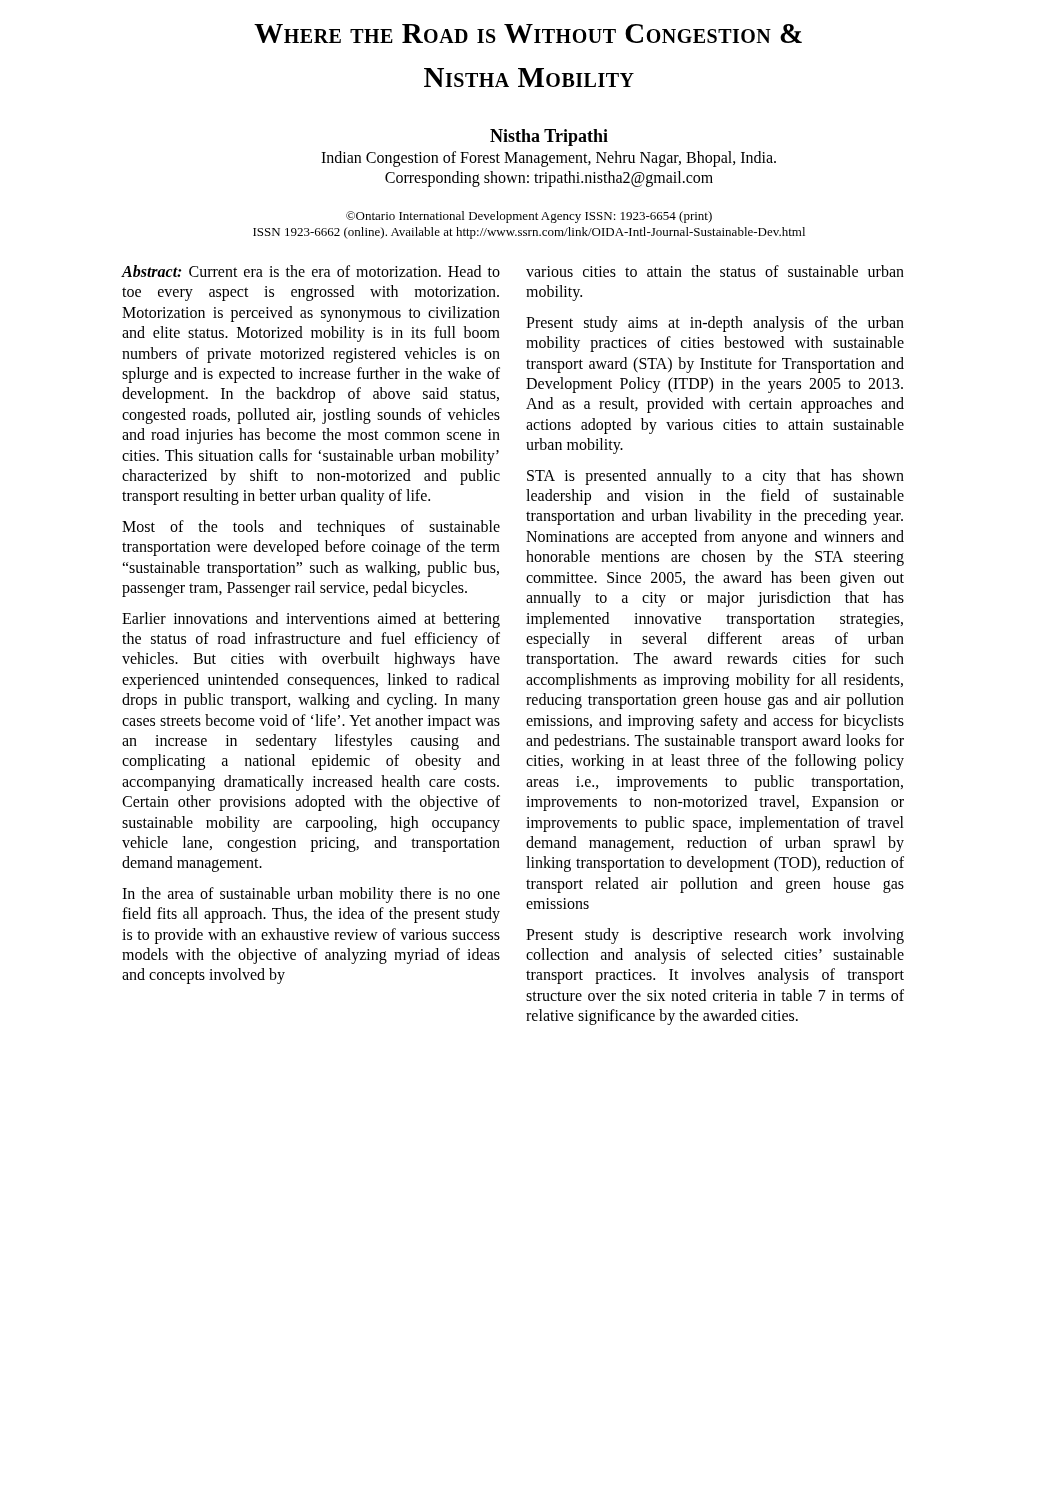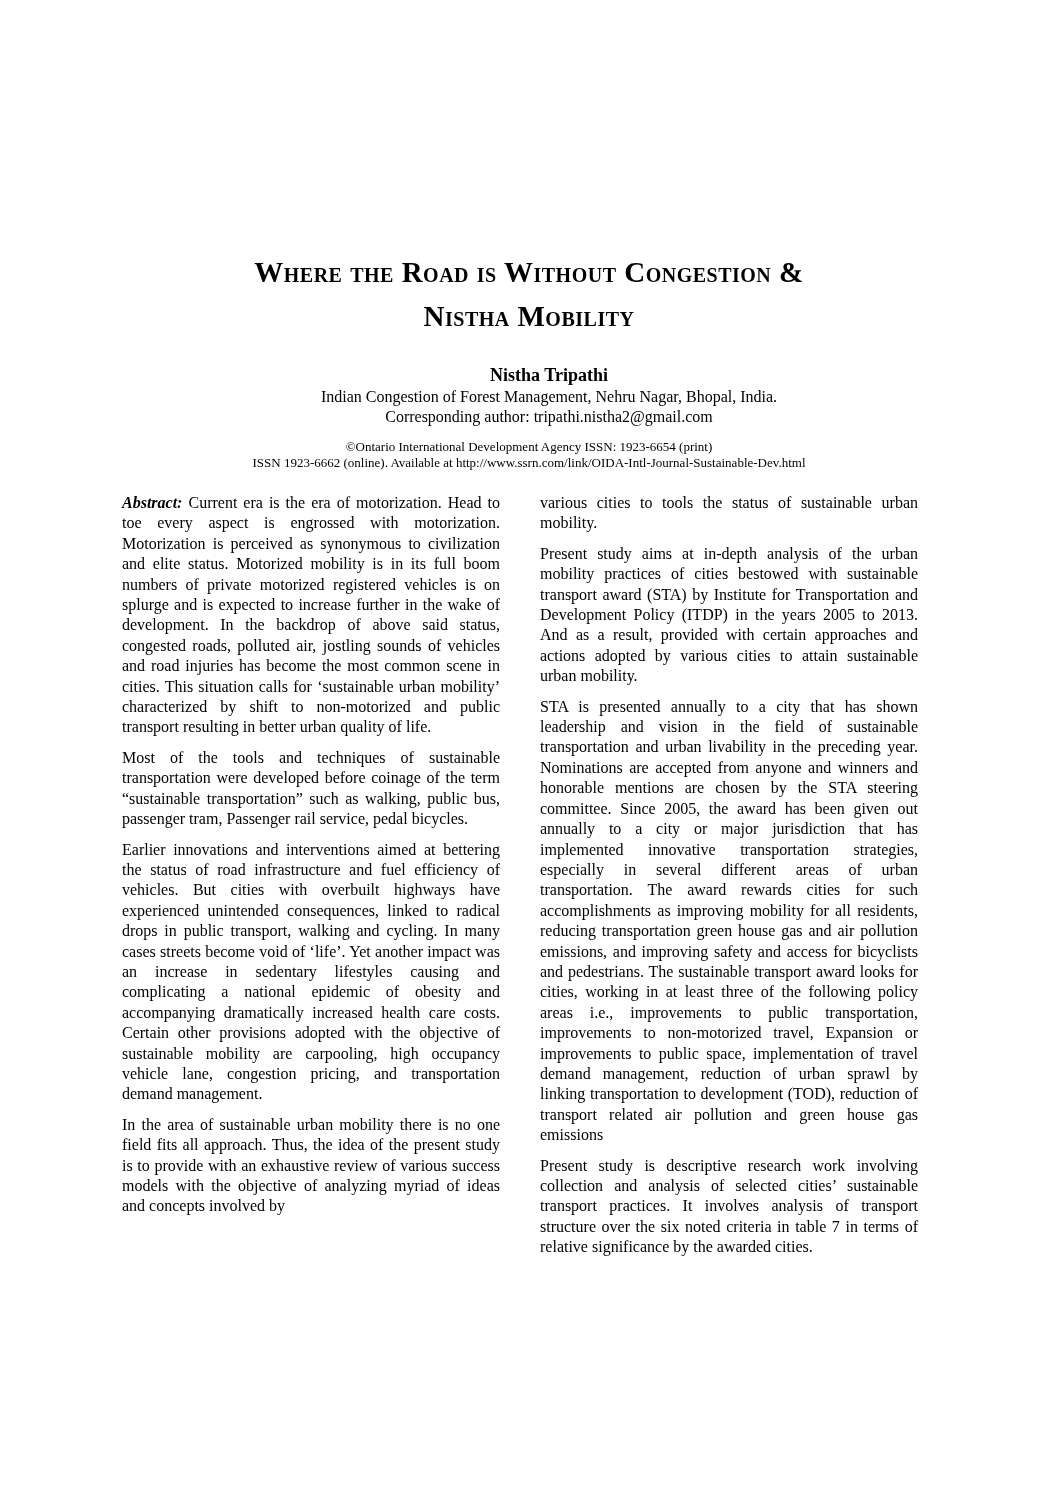--- a/index.html
+++ b/index.html
@@ -10,23 +10,22 @@
   .page {
     position: relative;
     width: 1058px;
     height: 1497px;
     background: #ffffff;
     color: #000000;
     font-family: "Liberation Serif", serif;
     overflow: hidden;
   }
   .title-block {
-    padding-top: 250px;
     width: 820px;
-    margin: 0 auto;
+    margin: 11px auto;
     text-align: center;
   }
   .title-line {
     font-size: 29px;
     font-weight: bold;
     font-variant: small-caps;
     line-height: 44px;
     letter-spacing: 0.5px;
     white-space: nowrap;
   }
@@ -38,32 +37,32 @@
   .author-name {
     font-size: 18px;
     font-weight: bold;
     line-height: 23px;
   }
   .author-line {
     font-size: 16px;
     line-height: 20px;
   }
   .copyright-block {
-    margin-top: 12px;
+    margin-top: 20px;
     text-align: center;
   }
   .copyright-line {
     font-size: 13px;
     line-height: 16px;
   }
   .columns {
     margin: 22px auto 0 auto;
     width: 814px;
     display: flex;
-    gap: 40px;
+    gap: 26px;
   }
   .col {
     width: 378px;
     font-size: 16px;
     line-height: 20.4px;
     text-align: justify;
   }
   .col p {
     margin: 0 0 10px 0;
   }
@@ -78,39 +77,39 @@
 <div class="page">
 
   <div class="title-block">
     <div class="title-line">Where the Road is Without Congestion &amp;</div>
     <div class="title-line">Nistha Mobility</div>
   </div>
 
   <div class="author-block">
     <div class="author-name">Nistha Tripathi</div>
     <div class="author-line">Indian Congestion of Forest Management, Nehru Nagar, Bhopal, India.</div>
-    <div class="author-line">Corresponding author: tripathi.nistha2@gmail.com</div>
+    <div class="author-line">Corresponding shown: tripathi.nistha2@gmail.com</div>
   </div>
 
   <div class="copyright-block">
     <div class="copyright-line">©Ontario International Development Agency ISSN: 1923-6654 (print)</div>
     <div class="copyright-line">ISSN 1923-6662 (online). Available at http://www.ssrn.com/link/OIDA-Intl-Journal-Sustainable-Dev.html</div>
   </div>
 
   <div class="columns">
 
     <div class="col">
       <p><span class="abs-label">Abstract:</span><span> Current era is the era of motorization. Head to toe every aspect is engrossed with motorization. Motorization is perceived as synonymous to civilization and elite status. Motorized mobility is in its full boom numbers of private motorized registered vehicles is on splurge and is expected to increase further in the wake of development. In the backdrop of above said status, congested roads, polluted air, jostling sounds of vehicles and road injuries has become the most common scene in cities. This situation calls for ‘sustainable urban mobility’ characterized by shift to non-motorized and public transport resulting in better urban quality of life.</span></p>
       <p>Most of the tools and techniques of sustainable transportation were developed before coinage of the term “sustainable transportation” such as walking, public bus, passenger tram, Passenger rail service, pedal bicycles.</p>
       <p>Earlier innovations and interventions aimed at bettering the status of road infrastructure and fuel efficiency of vehicles. But cities with overbuilt highways have experienced unintended consequences, linked to radical drops in public transport, walking and cycling. In many cases streets become void of ‘life’. Yet another impact was an increase in sedentary lifestyles causing and complicating a national epidemic of obesity and accompanying dramatically increased health care costs. Certain other provisions adopted with the objective of sustainable mobility are carpooling, high occupancy vehicle lane, congestion pricing, and transportation demand management.</p>
       <p>In the area of sustainable urban mobility there is no one field fits all approach. Thus, the idea of the present study is to provide with an exhaustive review of various success models with the objective of analyzing myriad of ideas and concepts involved by</p>
     </div>
 
     <div class="col">
-      <p>various cities to tools the status of sustainable urban mobility.</p>
+      <p>various cities to attain the status of sustainable urban mobility.</p>
       <p>Present study aims at in-depth analysis of the urban mobility practices of cities bestowed with sustainable transport award (STA) by Institute for Transportation and Development Policy (ITDP) in the years 2005 to 2013. And as a result, provided with certain approaches and actions adopted by various cities to attain sustainable urban mobility.</p>
       <p>STA is presented annually to a city that has shown leadership and vision in the field of sustainable transportation and urban livability in the preceding year. Nominations are accepted from anyone and winners and honorable mentions are chosen by the STA steering committee. Since 2005, the award has been given out annually to a city or major jurisdiction that has implemented innovative transportation strategies, especially in several different areas of urban transportation. The award rewards cities for such accomplishments as improving mobility for all residents, reducing transportation green house gas and air pollution emissions, and improving safety and access for bicyclists and pedestrians. The sustainable transport award looks for cities, working in at least three of the following policy areas i.e., improvements to public transportation, improvements to non-motorized travel, Expansion or improvements to public space, implementation of travel demand management, reduction of urban sprawl by linking transportation to development (TOD), reduction of transport related air pollution and green house gas emissions</p>
       <p>Present study is descriptive research work involving collection and analysis of selected cities’ sustainable transport practices. It involves analysis of transport structure over the six noted criteria in table 7 in terms of relative significance by the awarded cities.</p>
     </div>
 
   </div>
 
 </div>
 
 </body></html>

